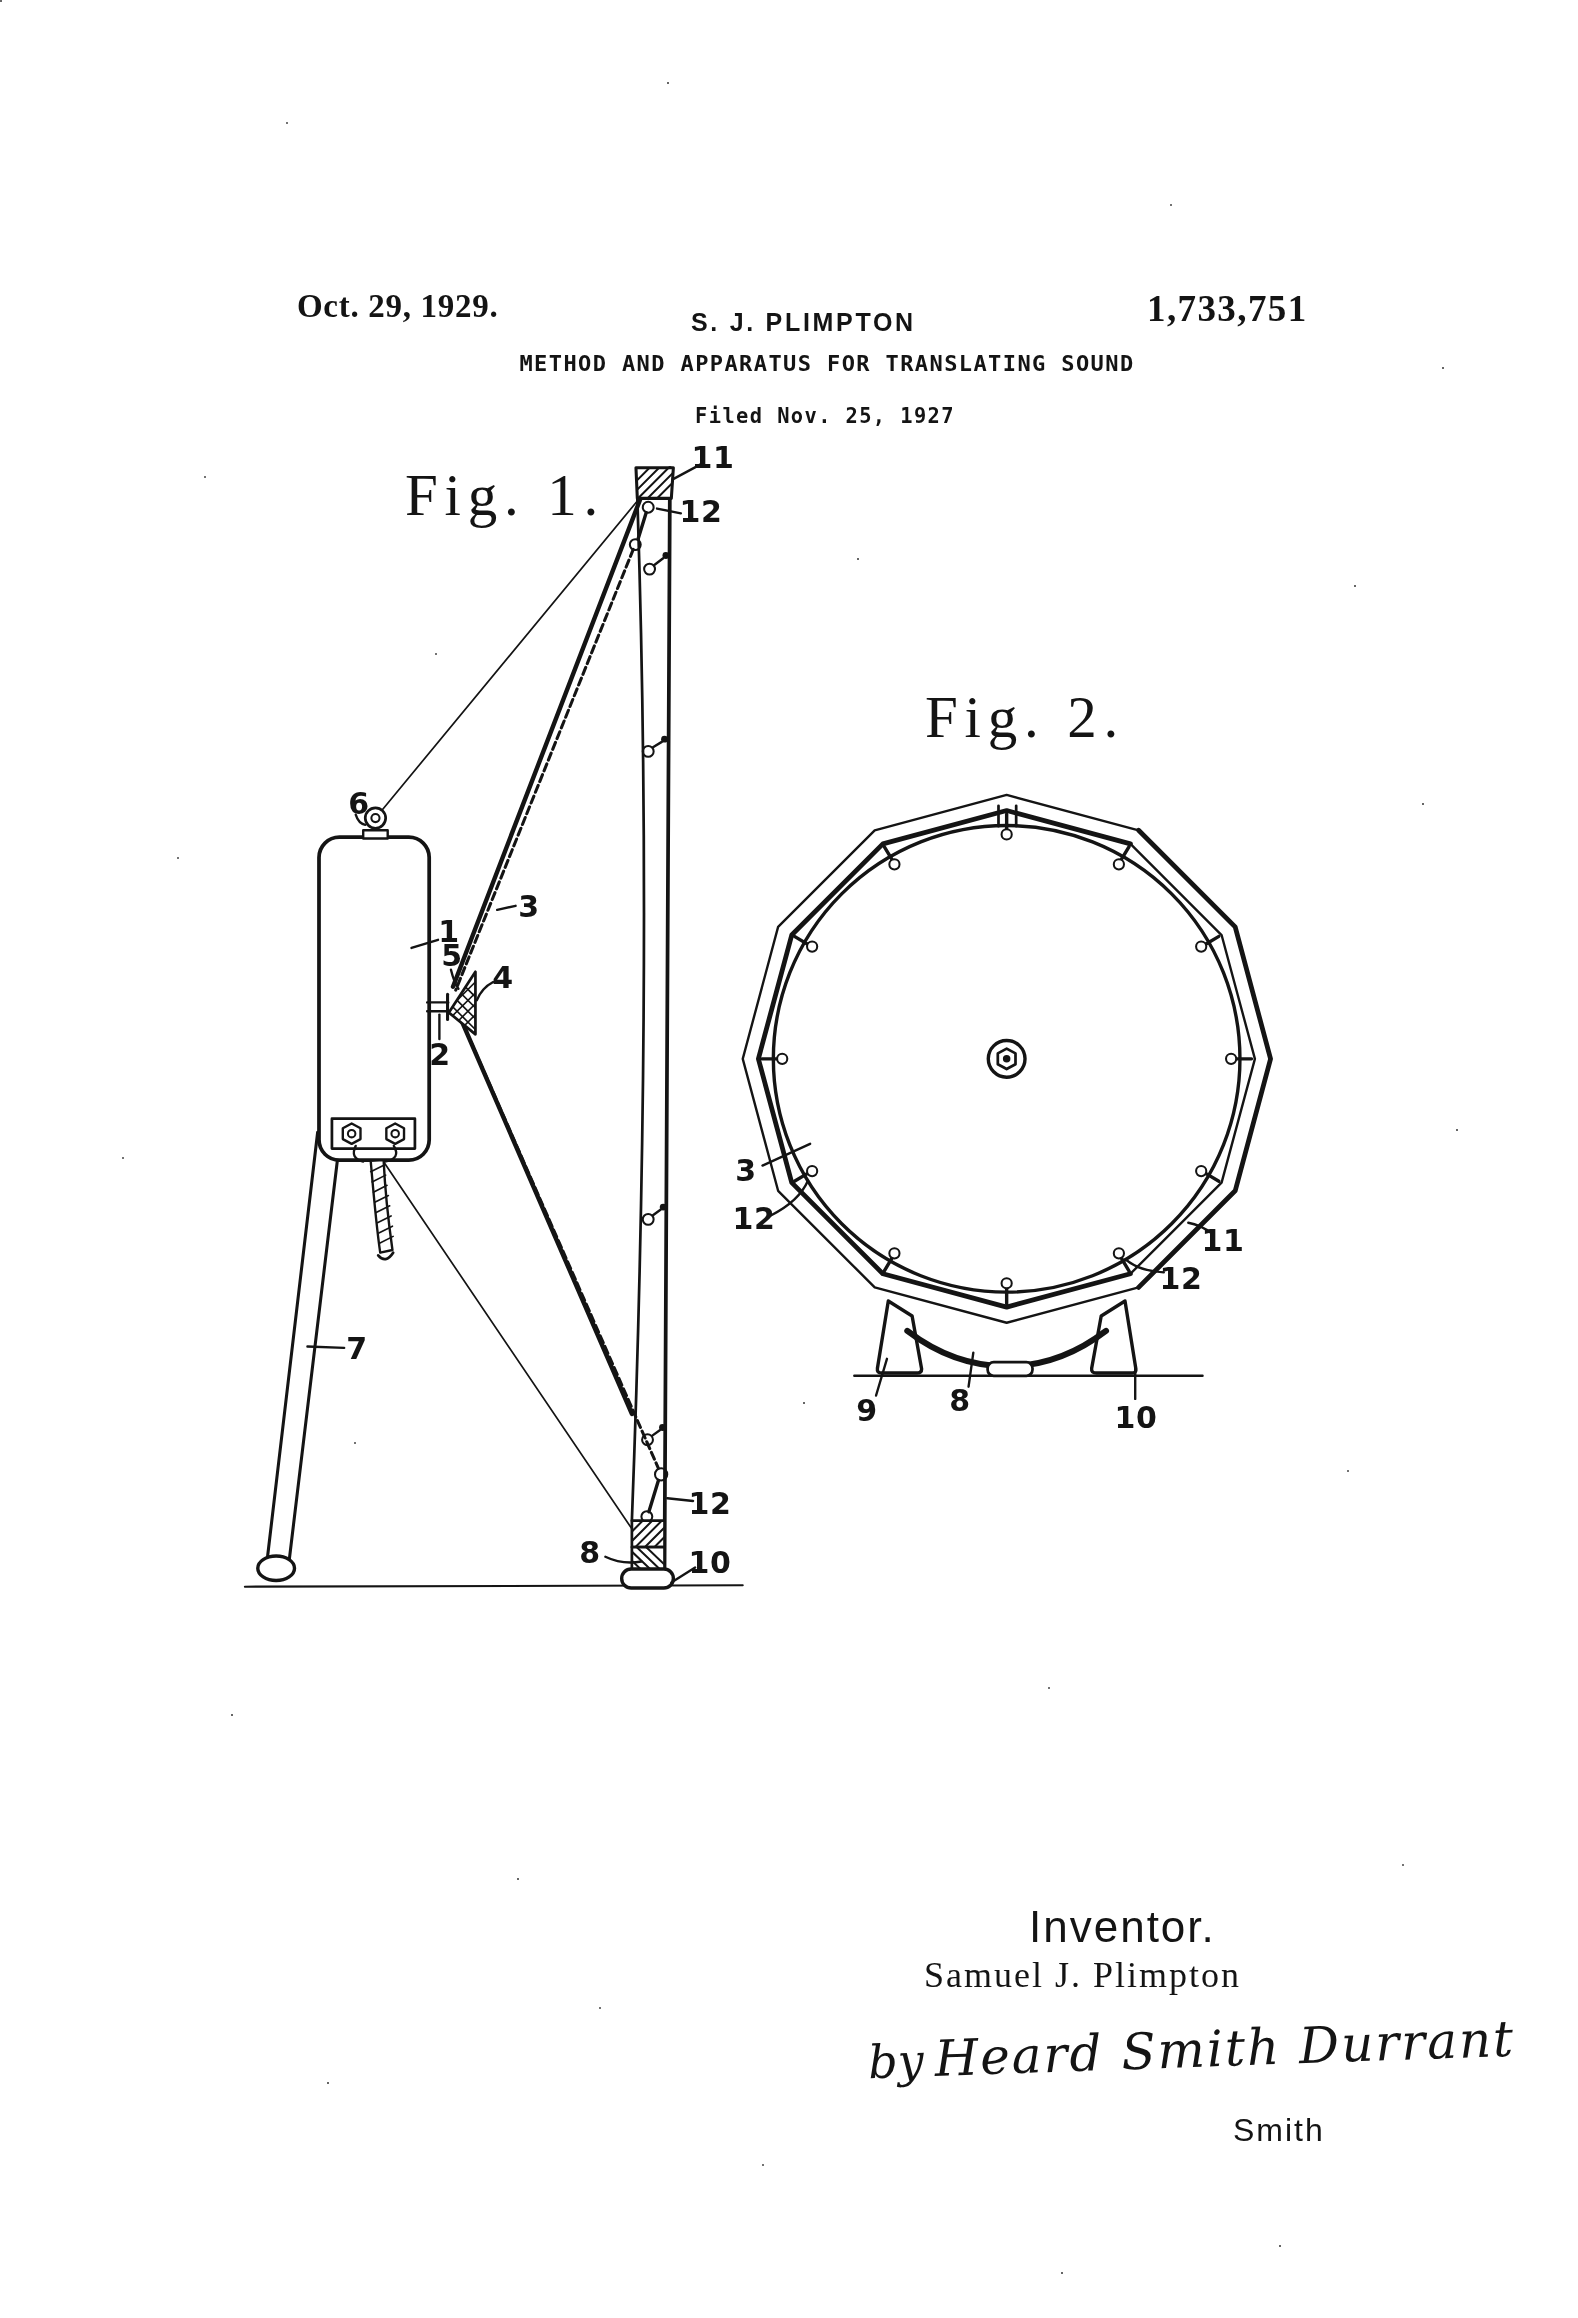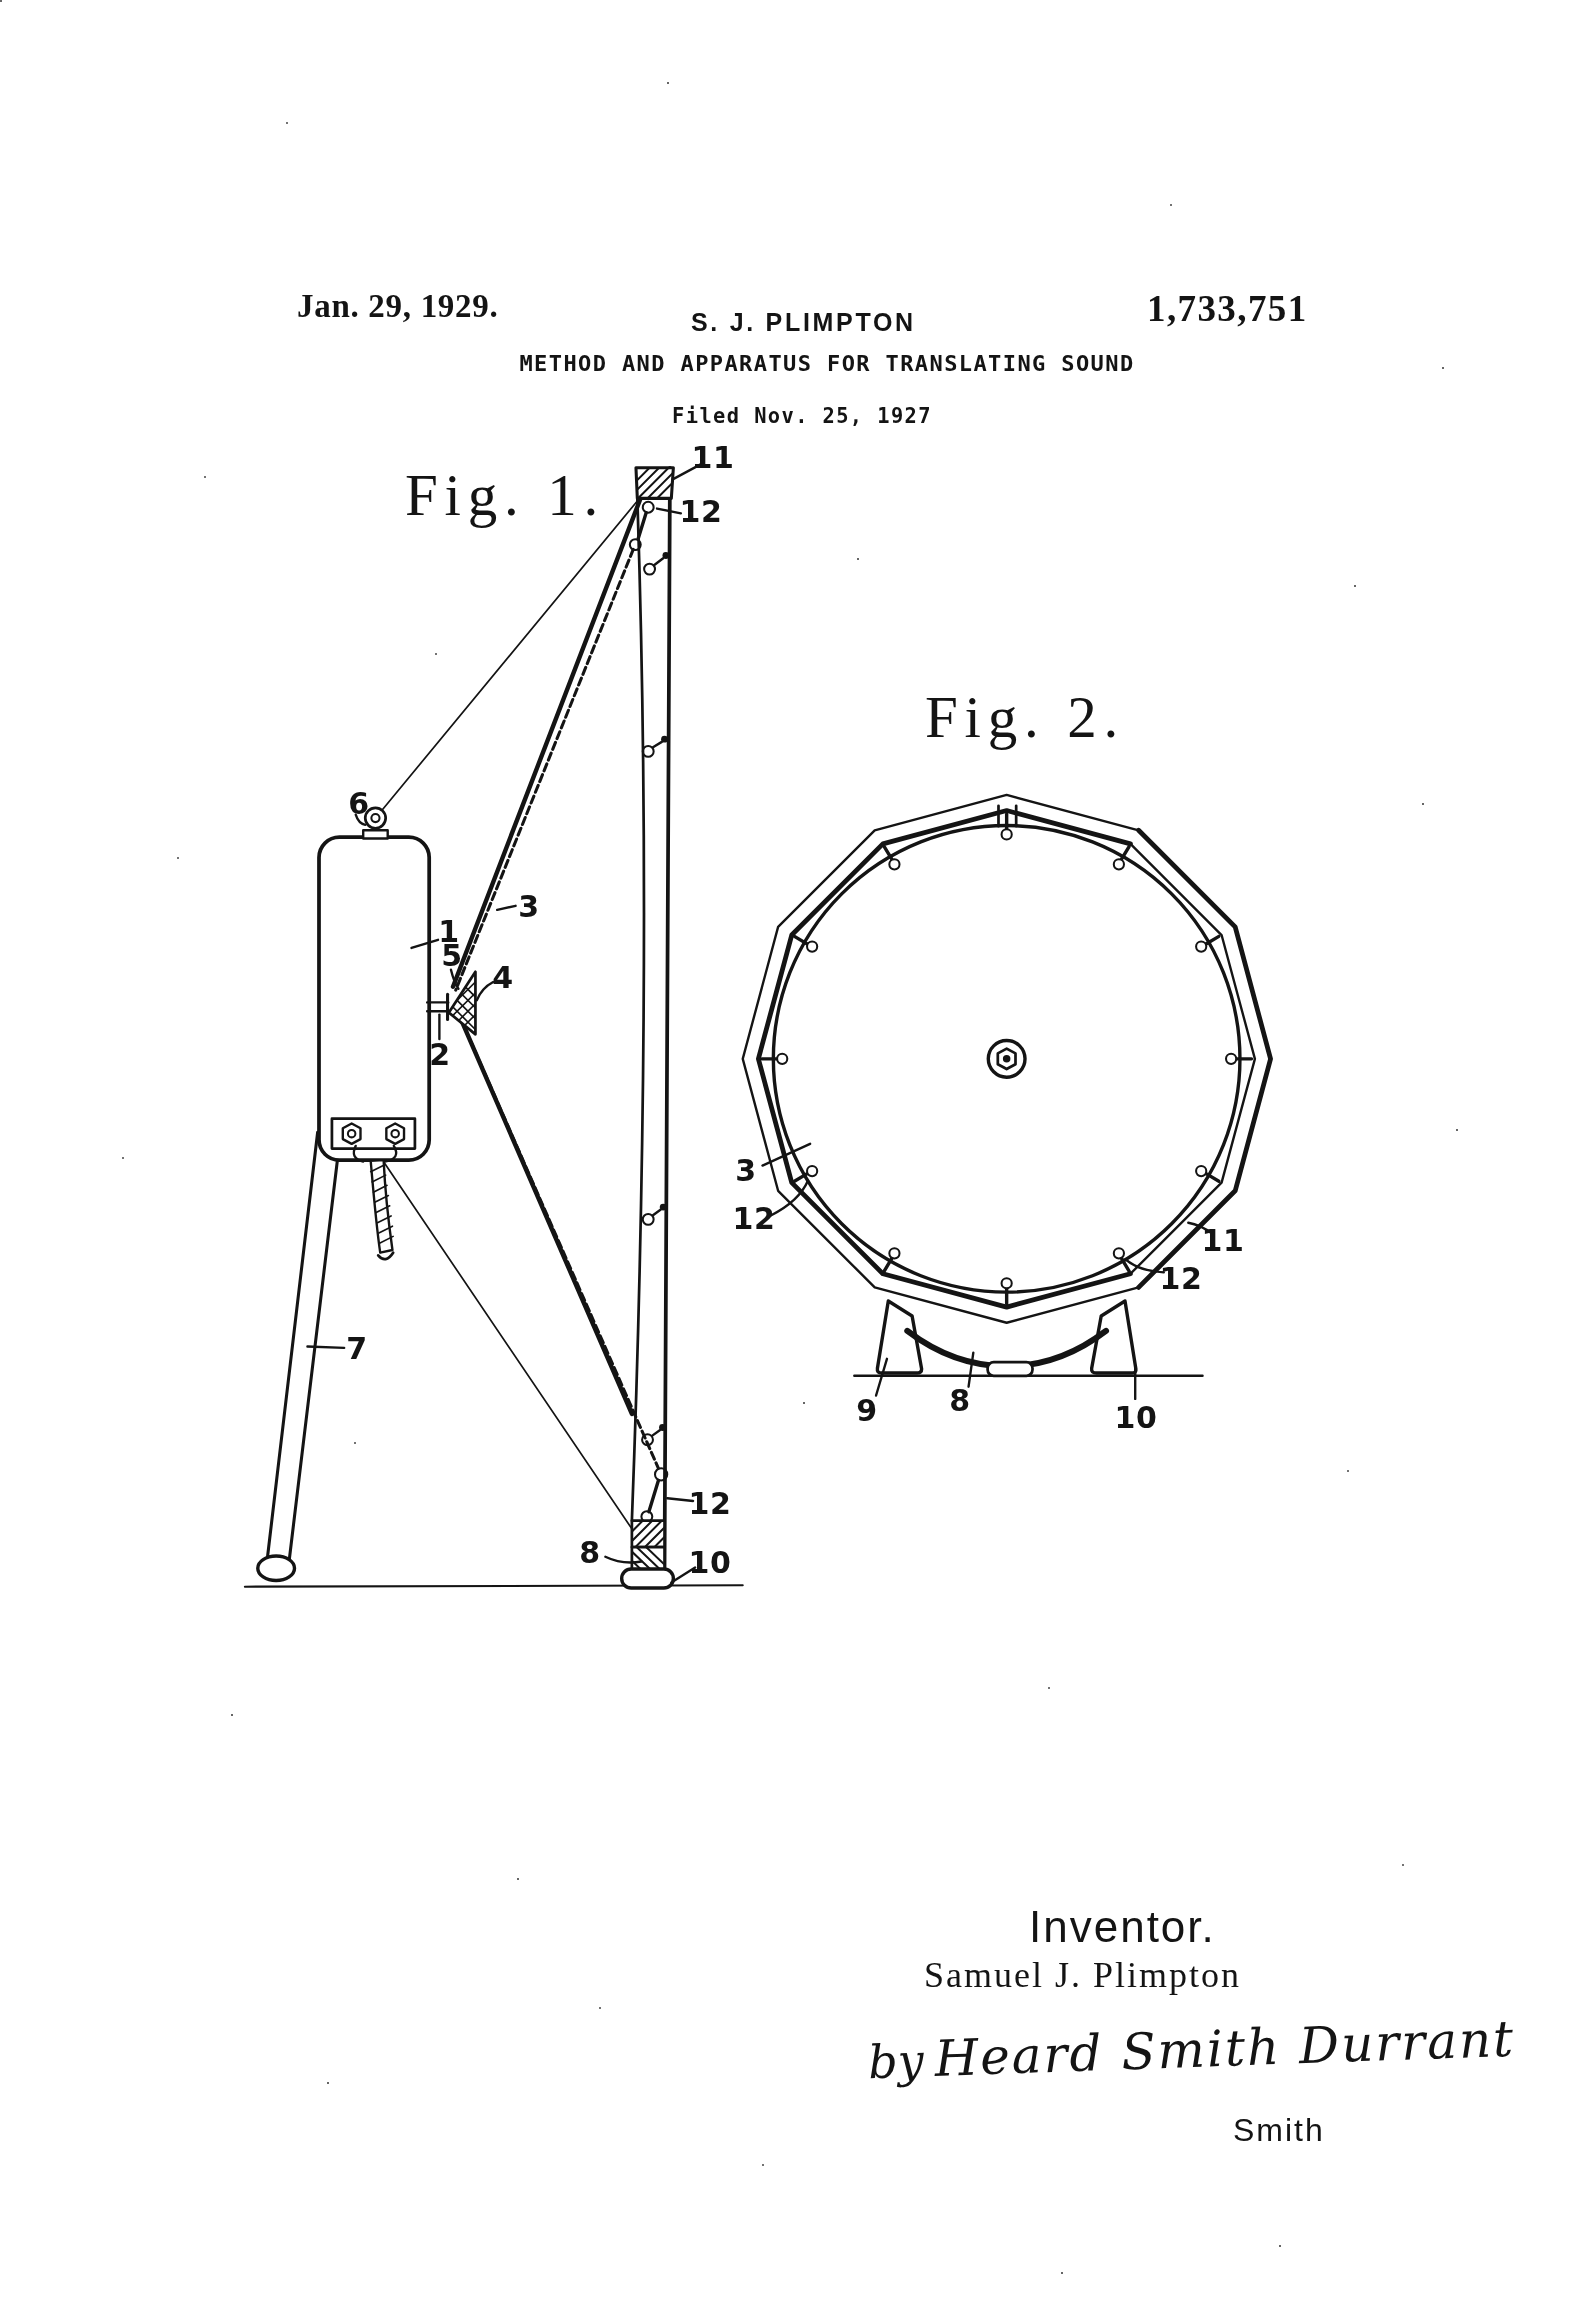--- a/index.html
+++ b/index.html
@@ -8,21 +8,21 @@
     background:#ffffff;color:#141414;
     font-family:"Liberation Serif",serif;overflow:hidden;
   }
   .abs{position:absolute;white-space:nowrap;}
   #drawing{position:absolute;left:0;top:0;}
   
   #header-date{left:297px;top:288px;font-weight:bold;font-size:33px;letter-spacing:0.7px;}
   #header-applicant{left:691px;top:308px;font-family:"Liberation Sans",sans-serif;font-weight:bold;font-size:25px;letter-spacing:2.7px;}
   #header-number{left:1147px;top:287px;font-weight:bold;font-size:37px;letter-spacing:1.4px;}
   #header-title{left:827px;top:351px;transform:translateX(-50%);font-family:"DejaVu Sans Mono",monospace;font-weight:bold;font-size:22px;letter-spacing:1.4px;}
-  #header-filed{left:802px;top:404px;transform:translateX(-50%);font-family:"DejaVu Sans Mono",monospace;font-weight:bold;font-size:20.4px;letter-spacing:1.4px;}
+  #header-filed{left:825px;top:404px;transform:translateX(-50%);font-family:"DejaVu Sans Mono",monospace;font-weight:bold;font-size:20.4px;letter-spacing:1.4px;}
   
   .fig-label{font-family:"Liberation Serif",serif;font-size:59px;letter-spacing:6.8px;}
   #fig1-label{left:405px;top:461px;}
   #fig2-label{left:925px;top:683px;}
   
   .ref-num{position:absolute;transform:translate(-50%,-50%);
     font-family:"DejaVu Sans",sans-serif;font-weight:bold;font-size:30px;letter-spacing:0.7px;}
   
   #inventor-caption{left:1029px;top:1902px;font-family:"Liberation Sans",sans-serif;font-size:44px;letter-spacing:2px;}
   #inventor-name{left:924px;top:1954px;font-family:Liberation Serif, serif;font-size:36px;letter-spacing:2px;}
@@ -236,21 +236,21 @@
       <path d="M1134,1786 Q1175,1765 1188,1735"></path>
       <path d="M1782,1813 Q1765,1800 1747,1797"></path>
       <path d="M1711,1870 Q1675,1868 1655,1851"></path>
       <path d="M1288,2051 L1304,1997"></path>
       <path d="M1424,2038 L1431,1988"></path>
       <path d="M1669,2056 L1669,2008"></path>
     </g>
   </g>
 </svg>
 
-<span class="abs" id="header-date">Jan. 29, 1929.</span>
+<span class="abs" id="header-date">Oct. 29, 1929.</span>
 <span class="abs" id="header-applicant">S. J. PLIMPTON</span>
 <span class="abs" id="header-number">1,733,751</span>
 <span class="abs" id="header-title">METHOD AND APPARATUS FOR TRANSLATING SOUND</span>
 <span class="abs" id="header-filed">Filed Nov. 25, 1927</span>
 
 <span class="abs fig-label" id="fig1-label">Fig. 1.</span>
 <span class="abs fig-label" id="fig2-label">Fig. 2.</span>
 
 <div id="labels-layer">
     <span class="ref-num" style="left: 713px; top: 457px;">11</span>

